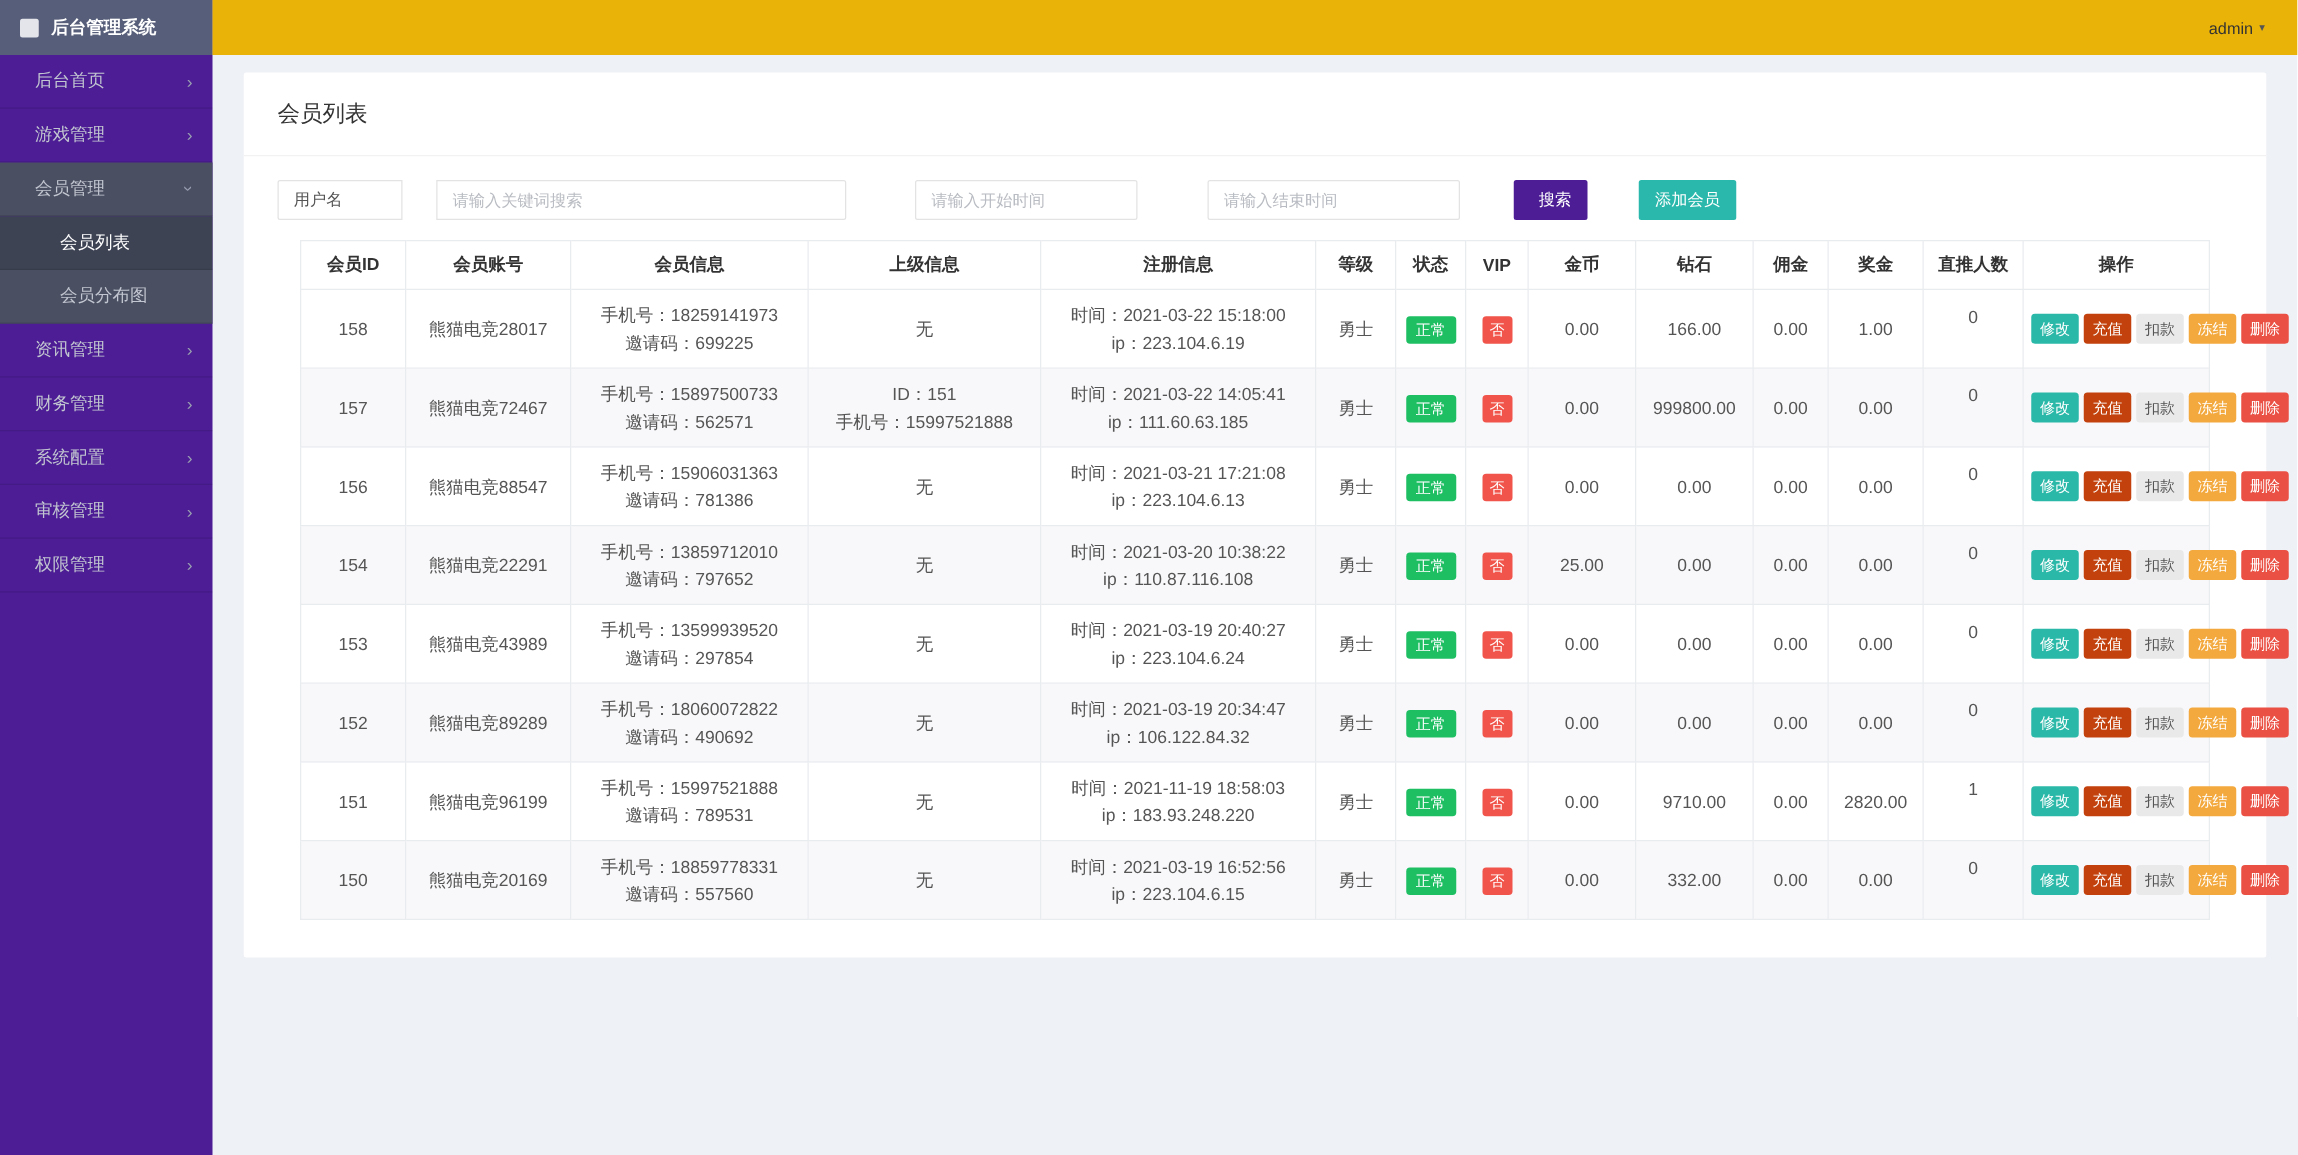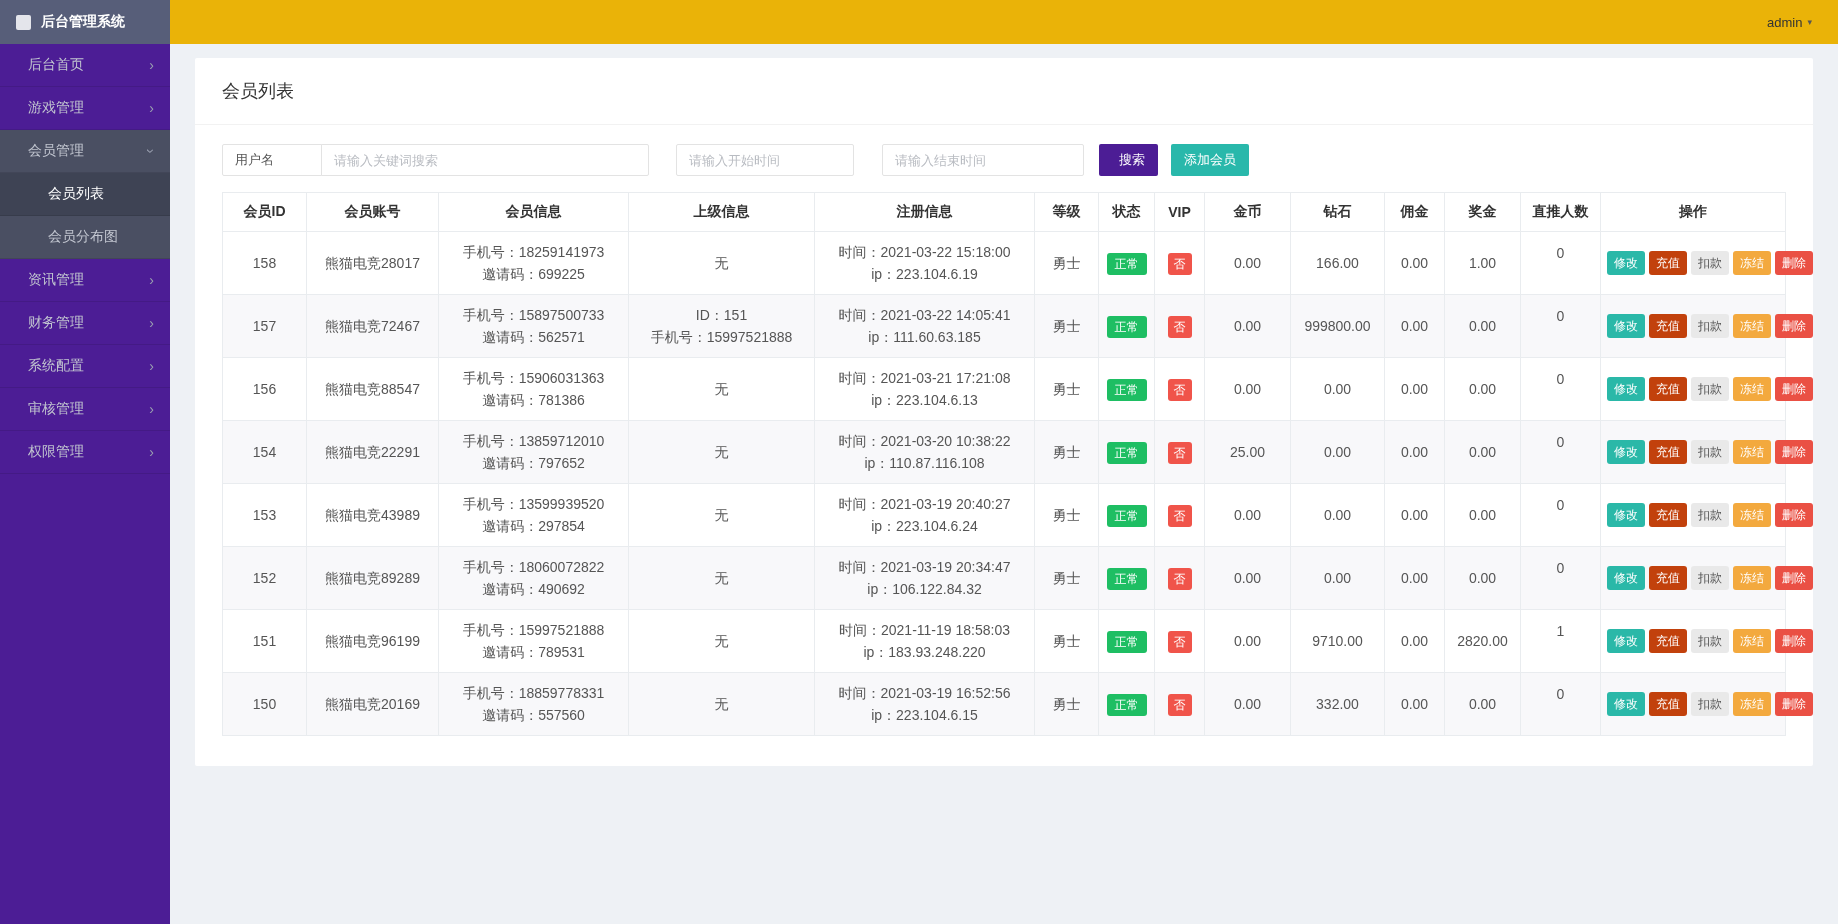--- a/index.html
+++ b/index.html
@@ -28,37 +28,37 @@
     justify-content:flex-end; padding-right:26px; }
   .user { display:flex; align-items:center; gap:5px; font-size:13px; color:#333;
     cursor:pointer; }
   .user .caret { font-size:9px; color:#555; }
   .content { flex:1; padding:14px 25px 0; overflow:hidden; }
   .card { background:#fff; border-radius:2px; }
   .card-title { font-size:18px; color:#333; padding:21px 27px; 
     border-bottom:1px solid #f2f2f2; }
 
   
-  .filters { display:flex; align-items:center; padding:19px 27px 16px; }
+  .filters { display:flex; align-items:center; padding:19px 27px 16px;gap:28px; }
   .select-box { width:100px; height:32px; border:1px solid #e3e3e3; border-radius:2px 0 0 2px;
     display:flex; align-items:center; padding:0 12px; font-size:13px; color:#555;
     background:#fff; cursor:pointer; }
   .input { height:32px; border:1px solid #e3e3e3; border-radius:2px; padding:12px 12px;
     font-size:13px; color:#555; outline:none; background:#fff; }
   .input::placeholder { color:#b9bcc2; }
   .kw { width:328px; margin-left:-1px; border-radius:0 2px 2px 0; }
   .time1 { width:178px; margin-left:27px; }
   .time2 { width:202px; margin-left:28px; }
   .btn { height:32px; border:none; border-radius:2px; font-size:13px; color:#fff;
     cursor:pointer; padding:0 13px; font-family:inherit; }
   .btn-search { background:#4c1d95; margin-left:15px;padding-left:20px; }
   .btn-add { background:#29b8ab; margin-left:13px; }
 
   
-  .table-wrap { padding:0 27px 30px; }
+  .table-wrap { padding:0 45px 30px; }
   table { width:100%; border-collapse:collapse; table-layout:fixed; }
   th, td { border:1px solid #e9ecef; text-align:center; vertical-align:middle;
     font-size:14px; color:#555; }
   th { color:#333; font-weight:bold; padding:10px 4px; background:#fff; }
   td { padding:8px 4px; height:63px; line-height:22px; }
   tbody tr.stripe { background:#f8f8fa; }
   td.top { vertical-align:top; padding-top:10px; }
   .badge { display:inline-block; color:#fff; font-size:12px; line-height:1;
     padding:5px 8px; border-radius:3px; }
   .badge.green { background:#1ebe63; }

